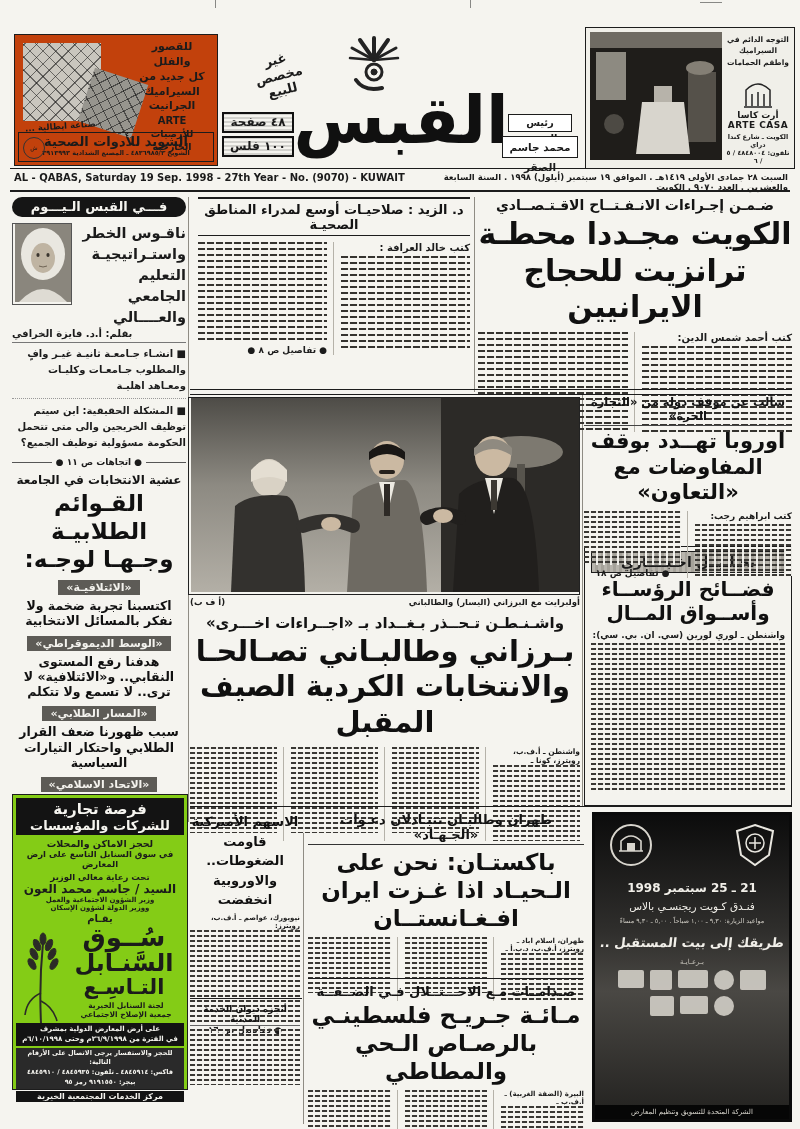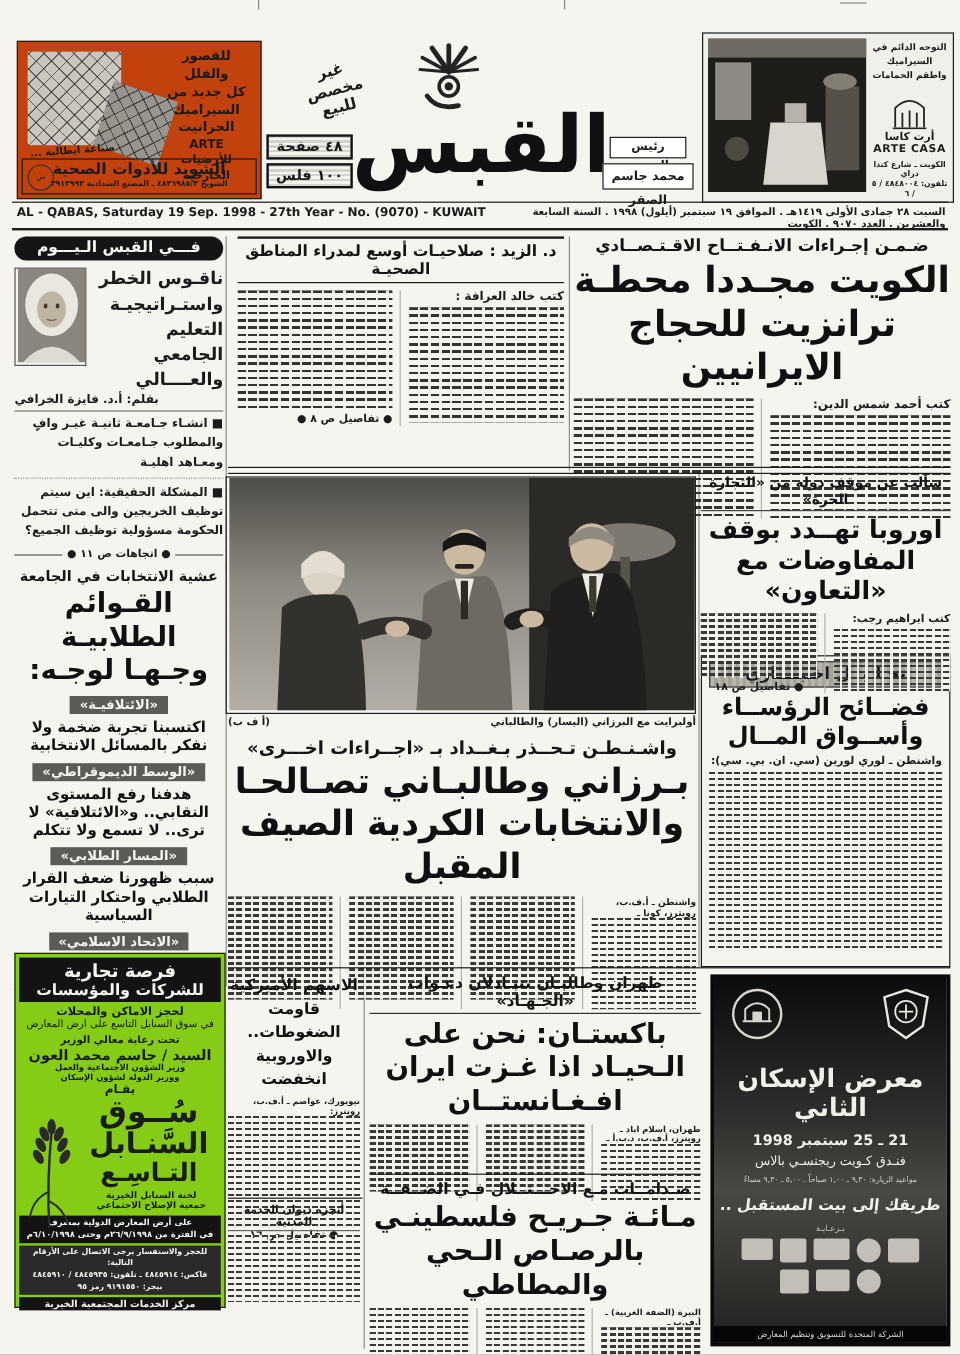--- a/index.html
+++ b/index.html
@@ -186,21 +186,21 @@
   </div>
 
   <div class="rule" style="left:12px;top:824px;width:174px;height:1px"></div>
 
   <div class="abs box" style="left:12px;top:794px;width:174px;height:294px;background:#84cc16">
     <div class="blackbox" style="margin:3px;padding:2px 0">
       <div style="font-size:15px">فرصة تجارية</div>
       <div style="font-size:13px">للشركات والمؤسسات</div>
     </div>
     <div style="text-align:center;font-weight:bold;font-size:9.5px">لحجز الاماكن والمحلات</div>
-    <div style="text-align:center;font-weight:normal;font-size:8.5px">في سوق السنابل التاسع على ارض المعارض</div>
+    <div style="text-align:center;font-weight:bold;font-size:8.5px">في سوق السنابل التاسع على ارض المعارض</div>
     <div style="text-align:center;font-weight:bold;font-size:8.5px;margin-top:3px">تحت رعاية معالي الوزير</div>
     <div style="text-align:center;font-weight:bold;font-size:12px">السيد / جاسم محمد العون</div>
     <div style="text-align:center;font-weight:bold;font-size:7px">وزير الشؤون الاجتماعية والعمل</div>
     <div style="text-align:center;font-weight:bold;font-size:7px">ووزير الدولة لشؤون الإسكان</div>
     <div style="text-align:center;font-weight:bold;font-size:10px;margin-top:1px">يقـام</div>
     <div class="abs" style="left:6px;top:128px;width:44px;height:104px">
       <svg width="44" height="104" viewBox="0 0 44 104">
         <g stroke="#2b2a27" fill="#2b2a27">
           <path d="M22 100 Q20 60 24 20" fill="none" stroke-width="2"></path>
           <ellipse cx="24" cy="16" rx="3" ry="6"></ellipse>
@@ -413,21 +413,20 @@
         </svg>
       </div>
       <div>
         <svg width="44" height="44" viewBox="0 0 44 44">
           <circle cx="22" cy="22" r="20" fill="none" stroke="#d8d5cd" stroke-width="2"></circle>
           <path d="M10 28 L34 28 M12 28 L12 18 Q22 8 32 18 L32 28" fill="none" stroke="#d8d5cd" stroke-width="1.6"></path>
           <rect x="18" y="20" width="8" height="8" fill="#d8d5cd"></rect>
         </svg>
       </div>
     </div>
-    <div style="font-size:21px;font-weight:bold;margin-top:14px">معرض الإسكان الثاني</div>
     <div style="font-size:12px;font-weight:bold;margin-top:8px">21 ـ 25 سبتمبر 1998</div>
     <div style="font-size:10.5px;margin-top:5px">فنـدق كـويت ريجنسـي بالاس</div>
     <div style="font-size:6.5px;color:#cfccc4;margin-top:5px">مواعيد الزيارة: ٩,٣٠ ـ ١,٠٠ صباحاً . ٥,٠٠ ـ ٩,٣٠ مساءً</div>
     <div style="font-size:13px;font-weight:bold;margin-top:10px;transform:skewX(-6deg)">طريقك إلى بيت المستقبل ..</div>
     <div style="font-size:7px;color:#c5c2ba;margin-top:8px">بـرعـايـة</div>
     <div style="display:flex;flex-wrap:wrap;gap:6px;justify-content:center;padding:4px 12px">
       <div class="sp" style="width:26px;height:20px"></div>
       <div class="sp" style="width:20px;height:20px;border-radius:50%"></div>
       <div class="sp" style="width:30px;height:18px"></div>
       <div class="sp" style="width:22px;height:20px"></div>

